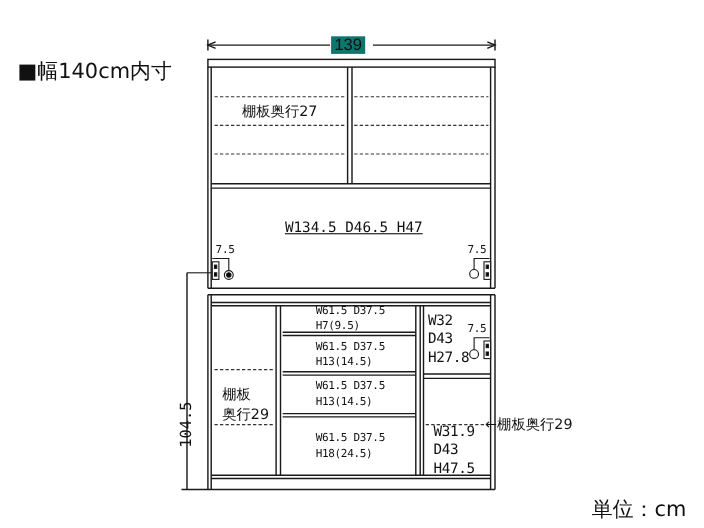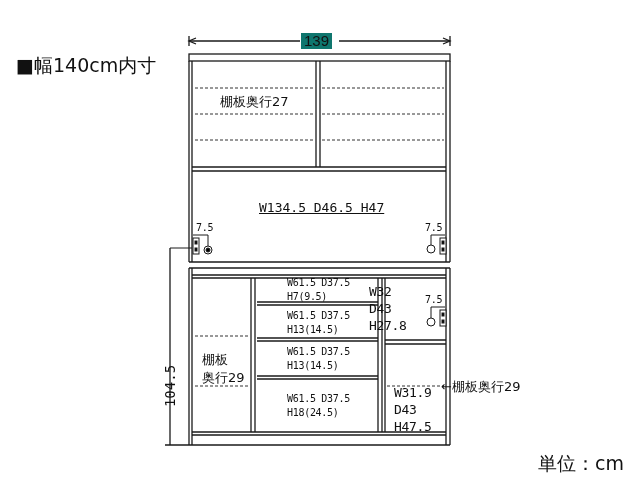--- a/index.html
+++ b/index.html
@@ -147,21 +147,21 @@
 </div>
 <div class="abs mono small" style="left:287px; top:345px;">
   <div>W61.5 D37.5</div>
   <div>H13(14.5)</div>
 </div>
 <div class="abs mono small" style="left:287px; top:392px;">
   <div>W61.5 D37.5</div>
   <div>H18(24.5)</div>
 </div>
 
-<div class="abs mono mid" style="left:369px; top:283px;">
+<div class="abs mono mid" style="left:389px; top:283px;">
   <div>W32</div>
   <div>D43</div>
   <div>H27.8</div>
 </div>
 <div class="abs mono small" style="left:425px; top:293px;">7.5</div>
 
 <div class="abs mono mid" style="left:394px; top:384px;">
   <div>W31.9</div>
   <div>D43</div>
   <div>H47.5</div>

